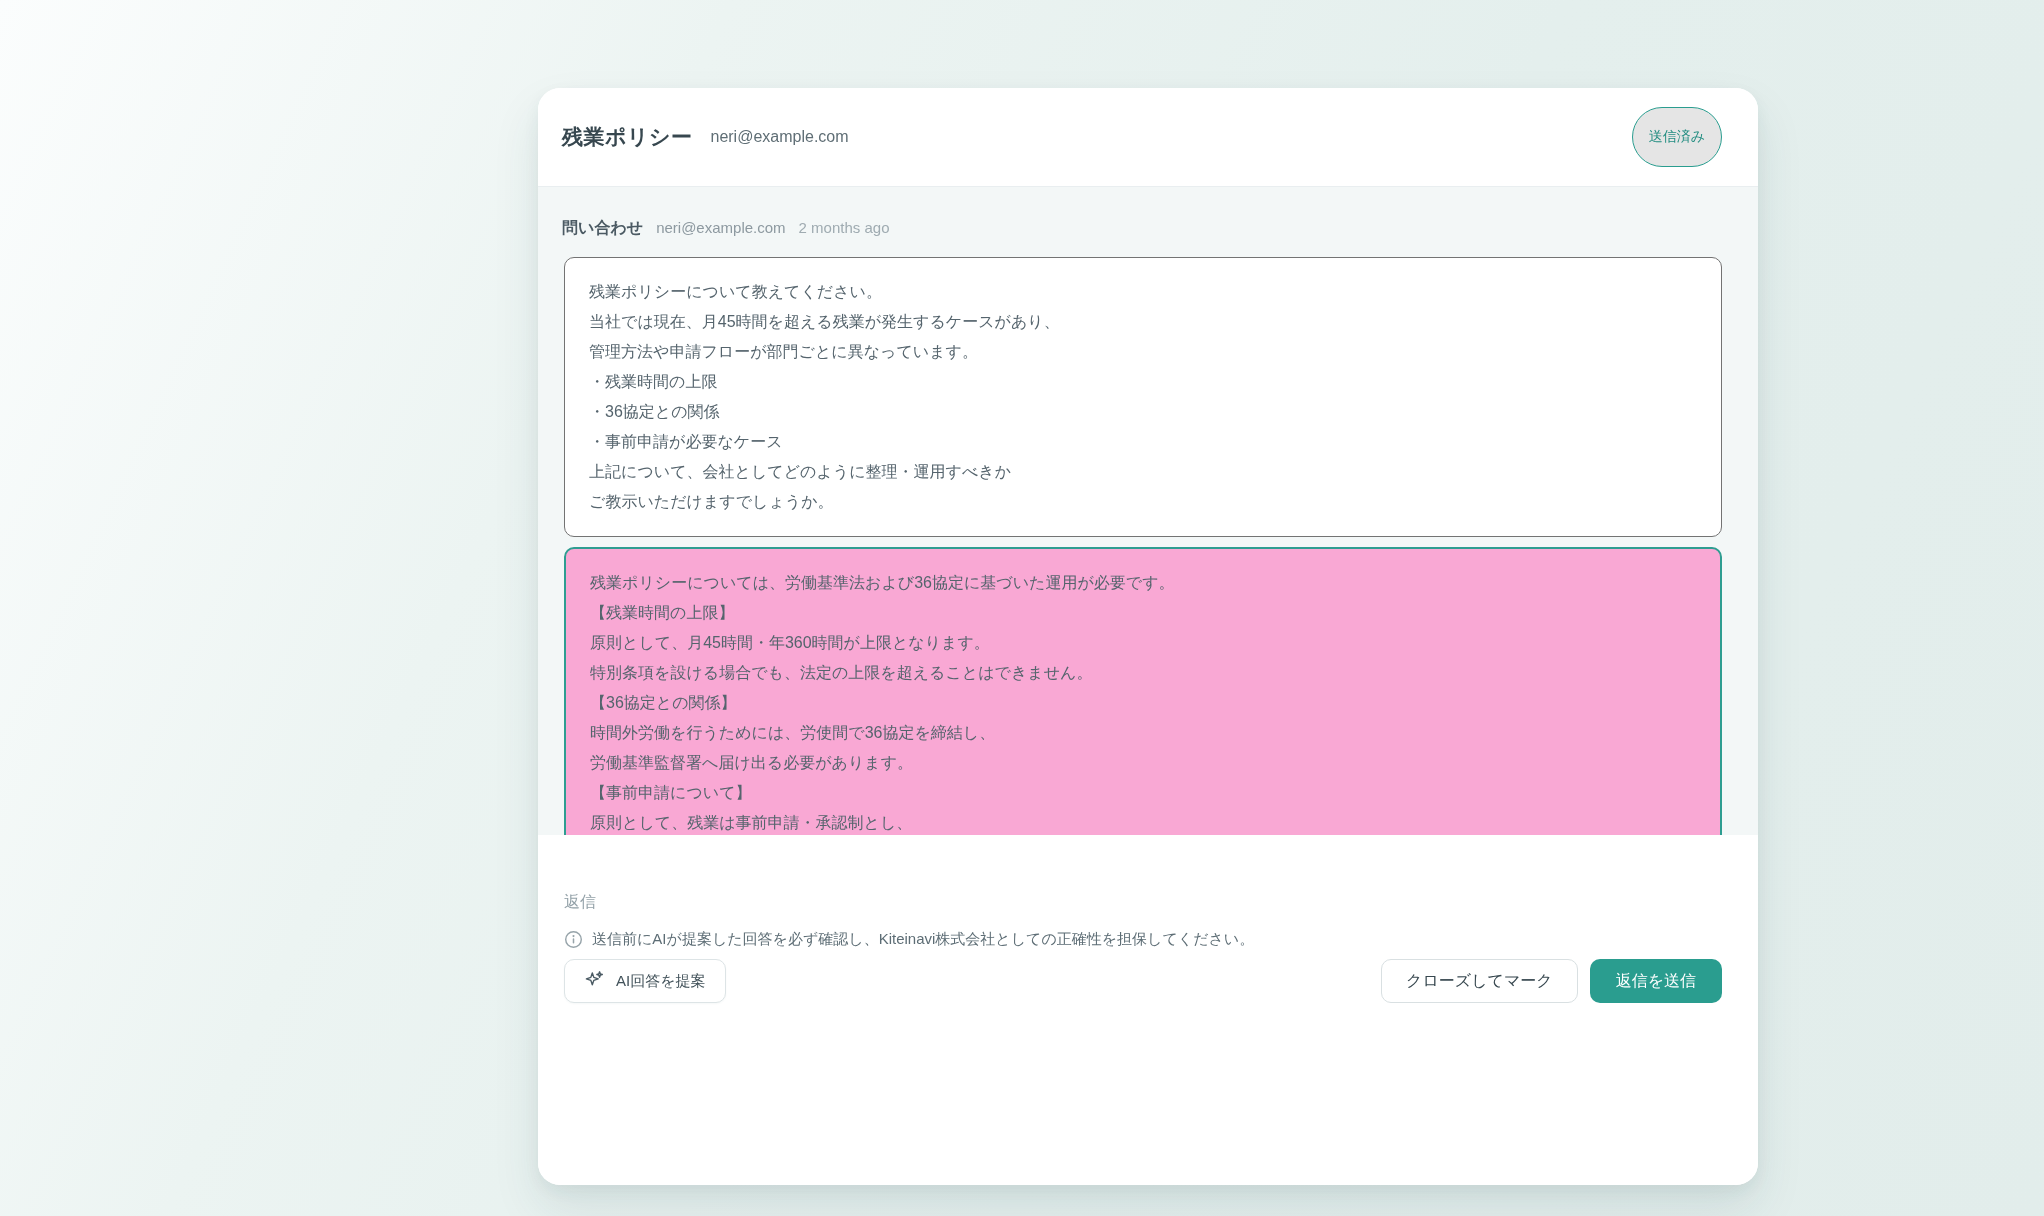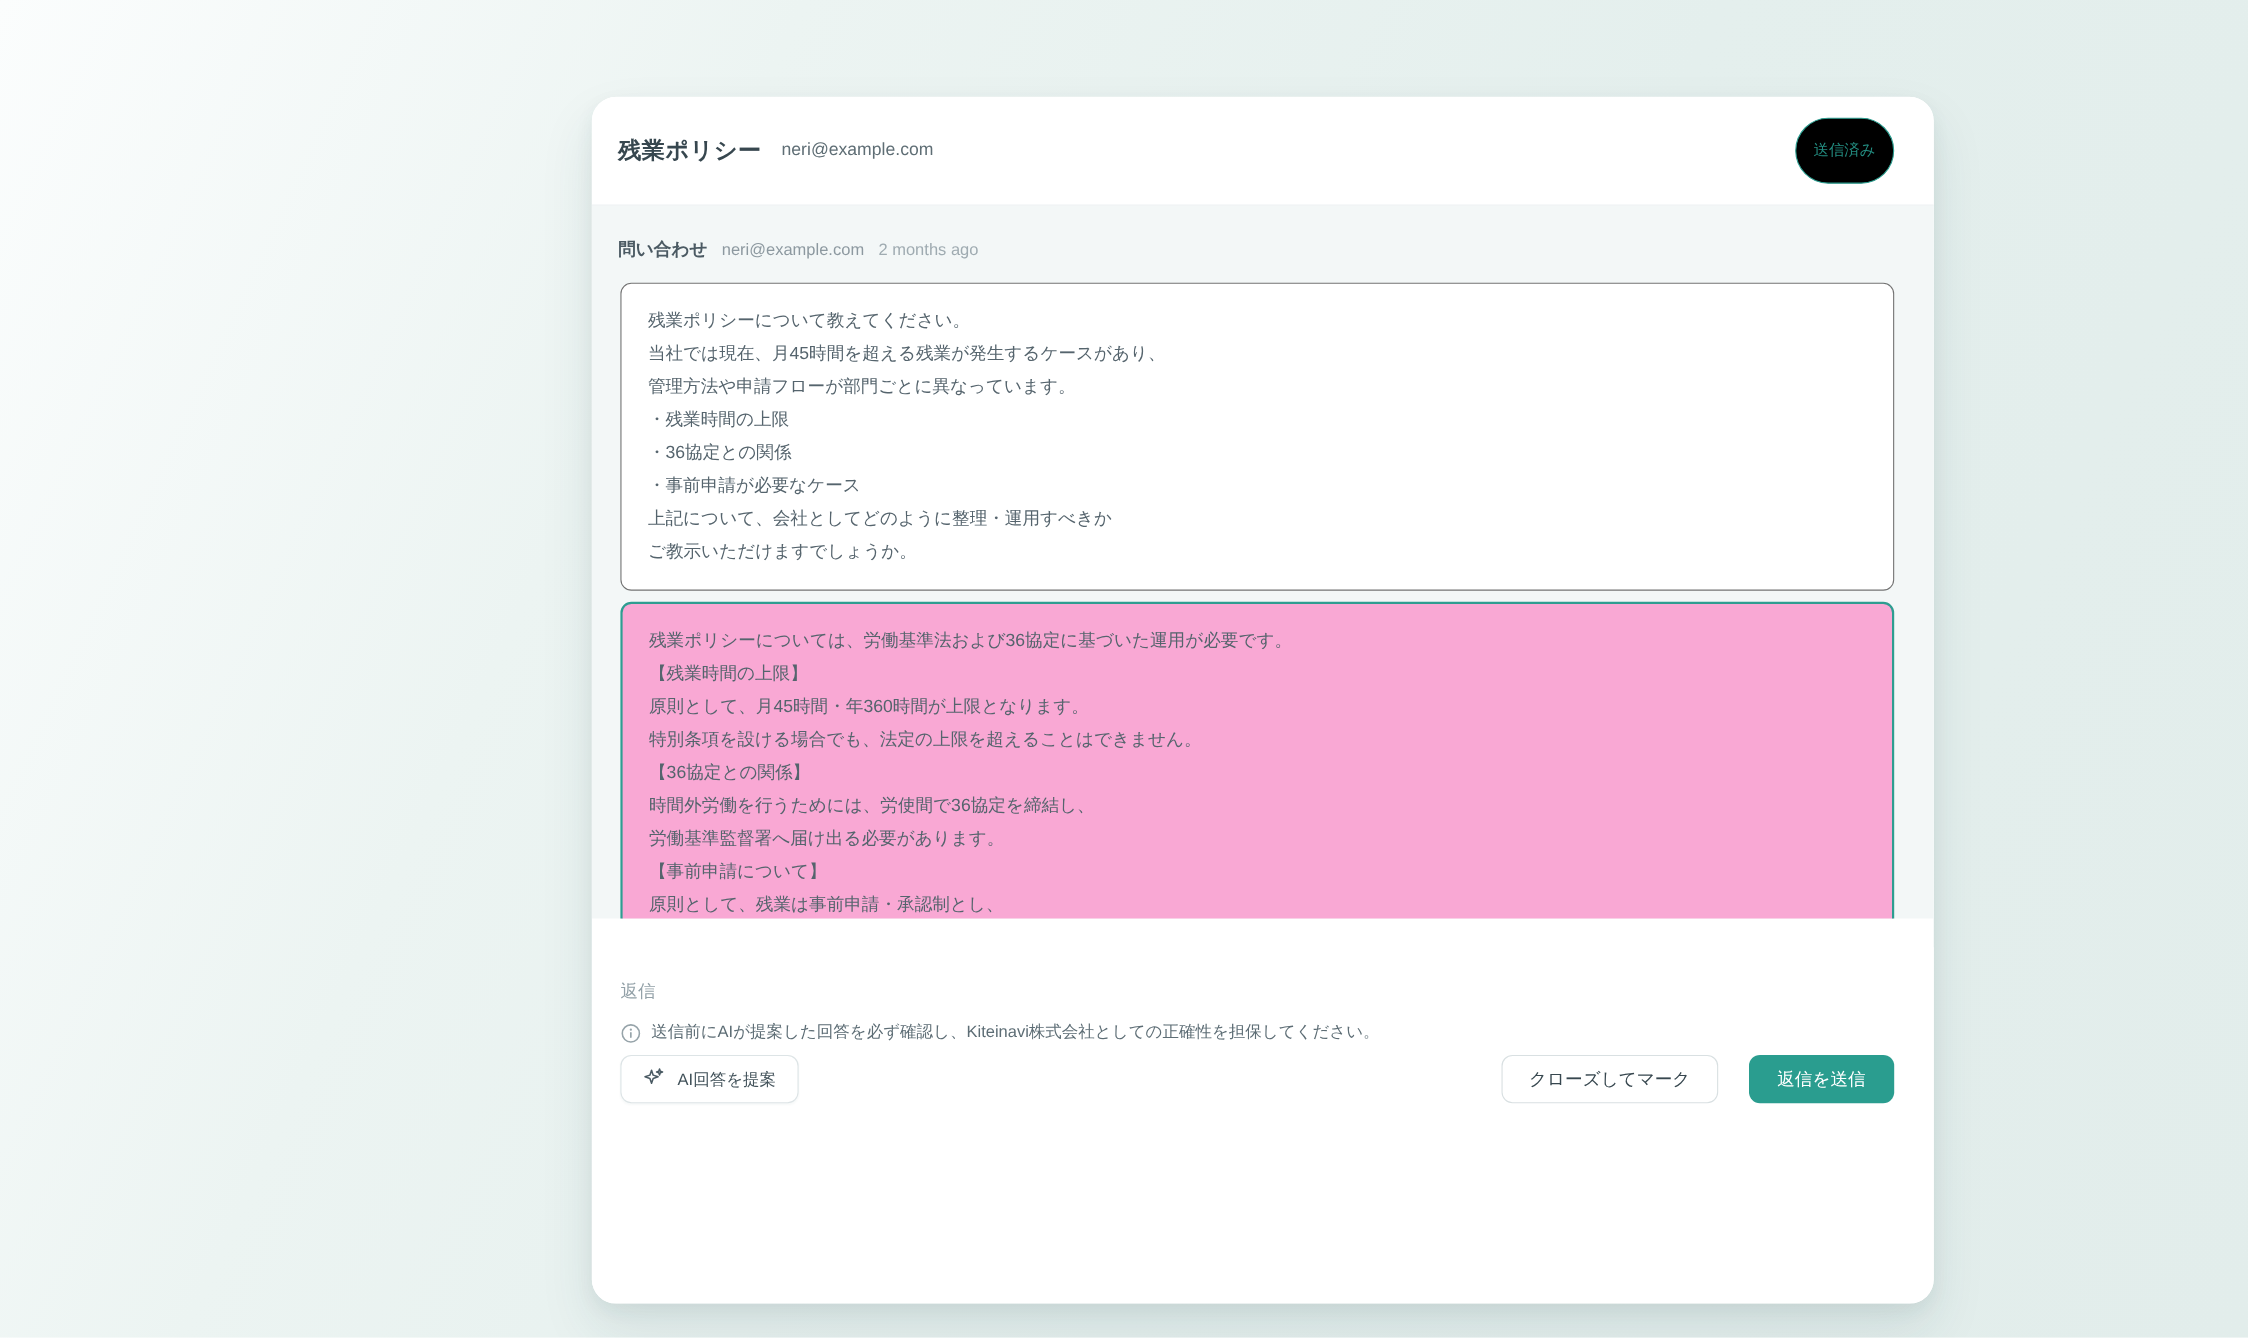--- a/index.html
+++ b/index.html
@@ -35,21 +35,21 @@
   }
   .ticket-title { font-size: 21px; font-weight: bold; color: #37474f; letter-spacing: 0.5px; }
   .ticket-email { font-size: 16px; color: #5f6e75; margin-left: 18px; }
   .header-spacer { flex: 1; }
   .status-badge {
     font-size: 14px;
     color: #238d81;
     border: 1px solid #2a9d8f;
     border-radius: 999px;
     padding: 20px 16px;
-    background: #000000;
+    background: #e5e5e5;
     white-space: nowrap;
   }
 
   
   .card-middle {
     flex: none;
     height: 648px;
     background: #f3f7f7;
     overflow: hidden;
   }
@@ -138,21 +138,21 @@
     font-family: inherit;
   }
   .btn-suggest {
     gap: 11px;
     padding: 0 19px;
     border: 1px solid #dde4e6;
     font-size: 15px;
     color: #42525a;
     box-shadow: 0 1px 2px rgba(34,66,74,0.04);
   }
-  .right-buttons { margin-left: auto; display: flex; gap: 28px; font-family: Liberation Serif, serif; }
+  .right-buttons { margin-left: auto; display: flex; gap: 12px; font-family: Liberation Serif, serif; }
   .btn-close {
     padding: 0 24px;
     border: 1px solid #d9e0e2;
     font-size: 16px;
     color: #37474f;
   }
   .btn-send {
     padding: 0 26px;
     border: none;
     background: #2a9d8f;

